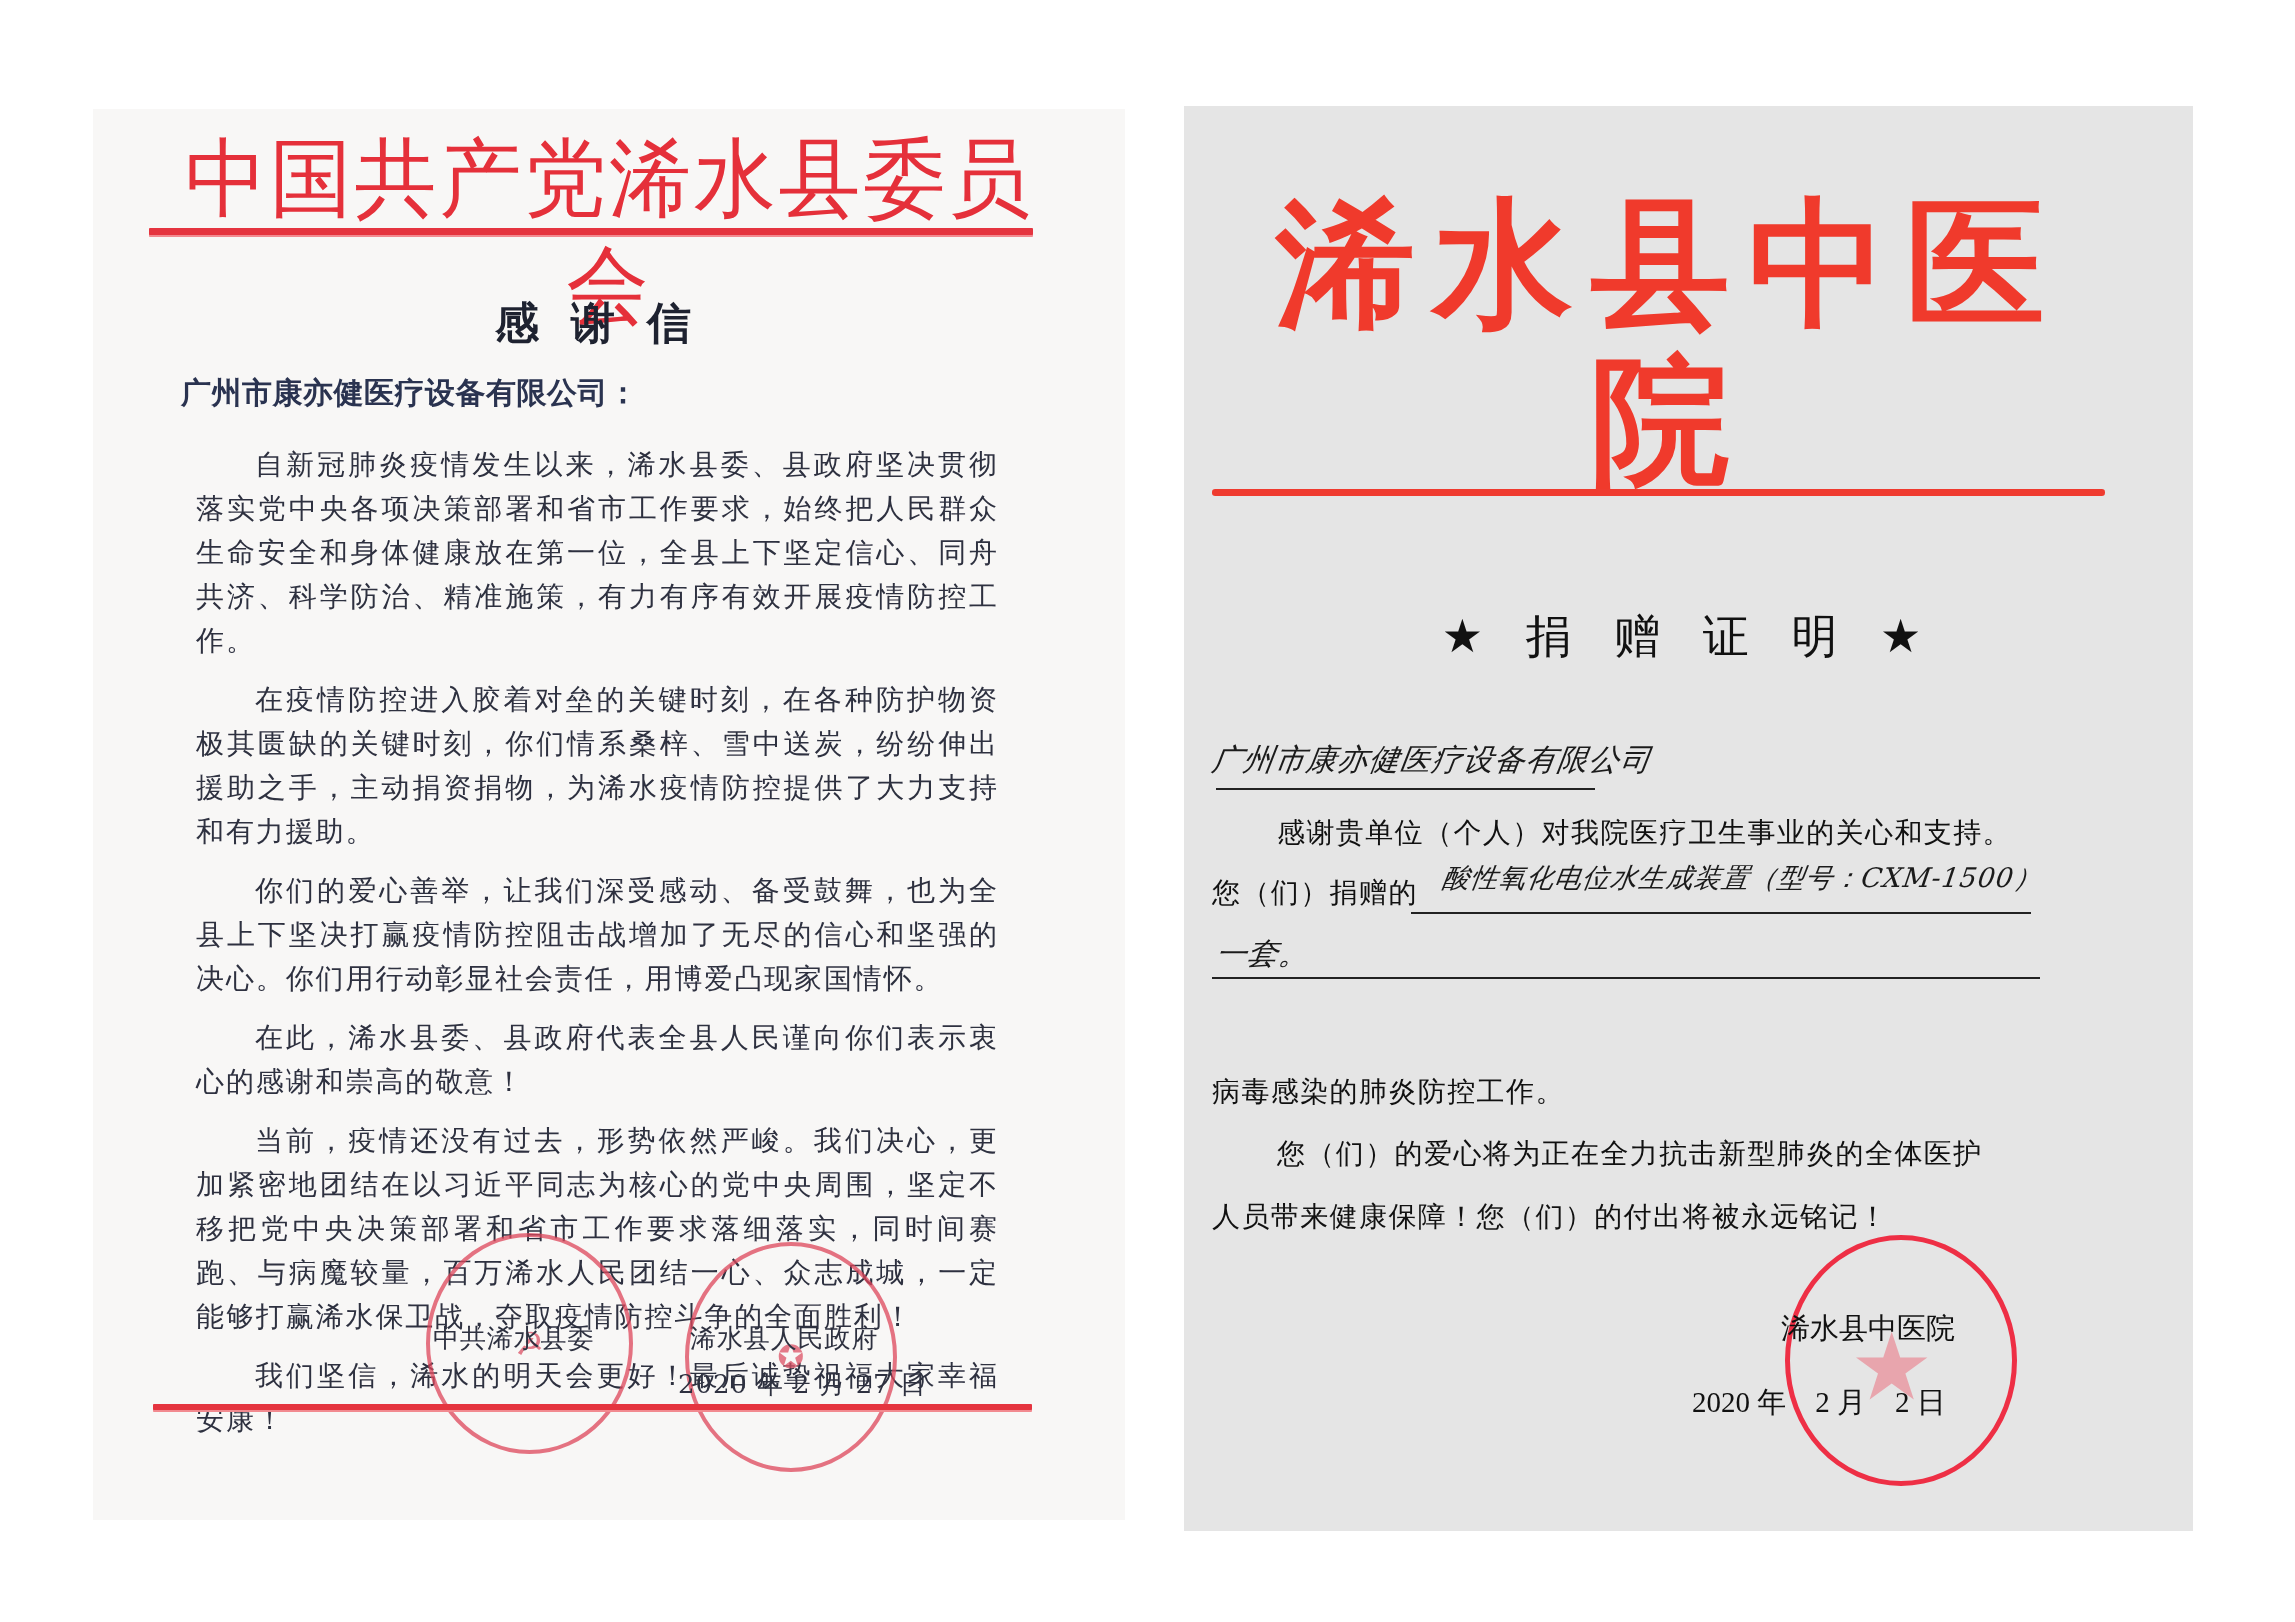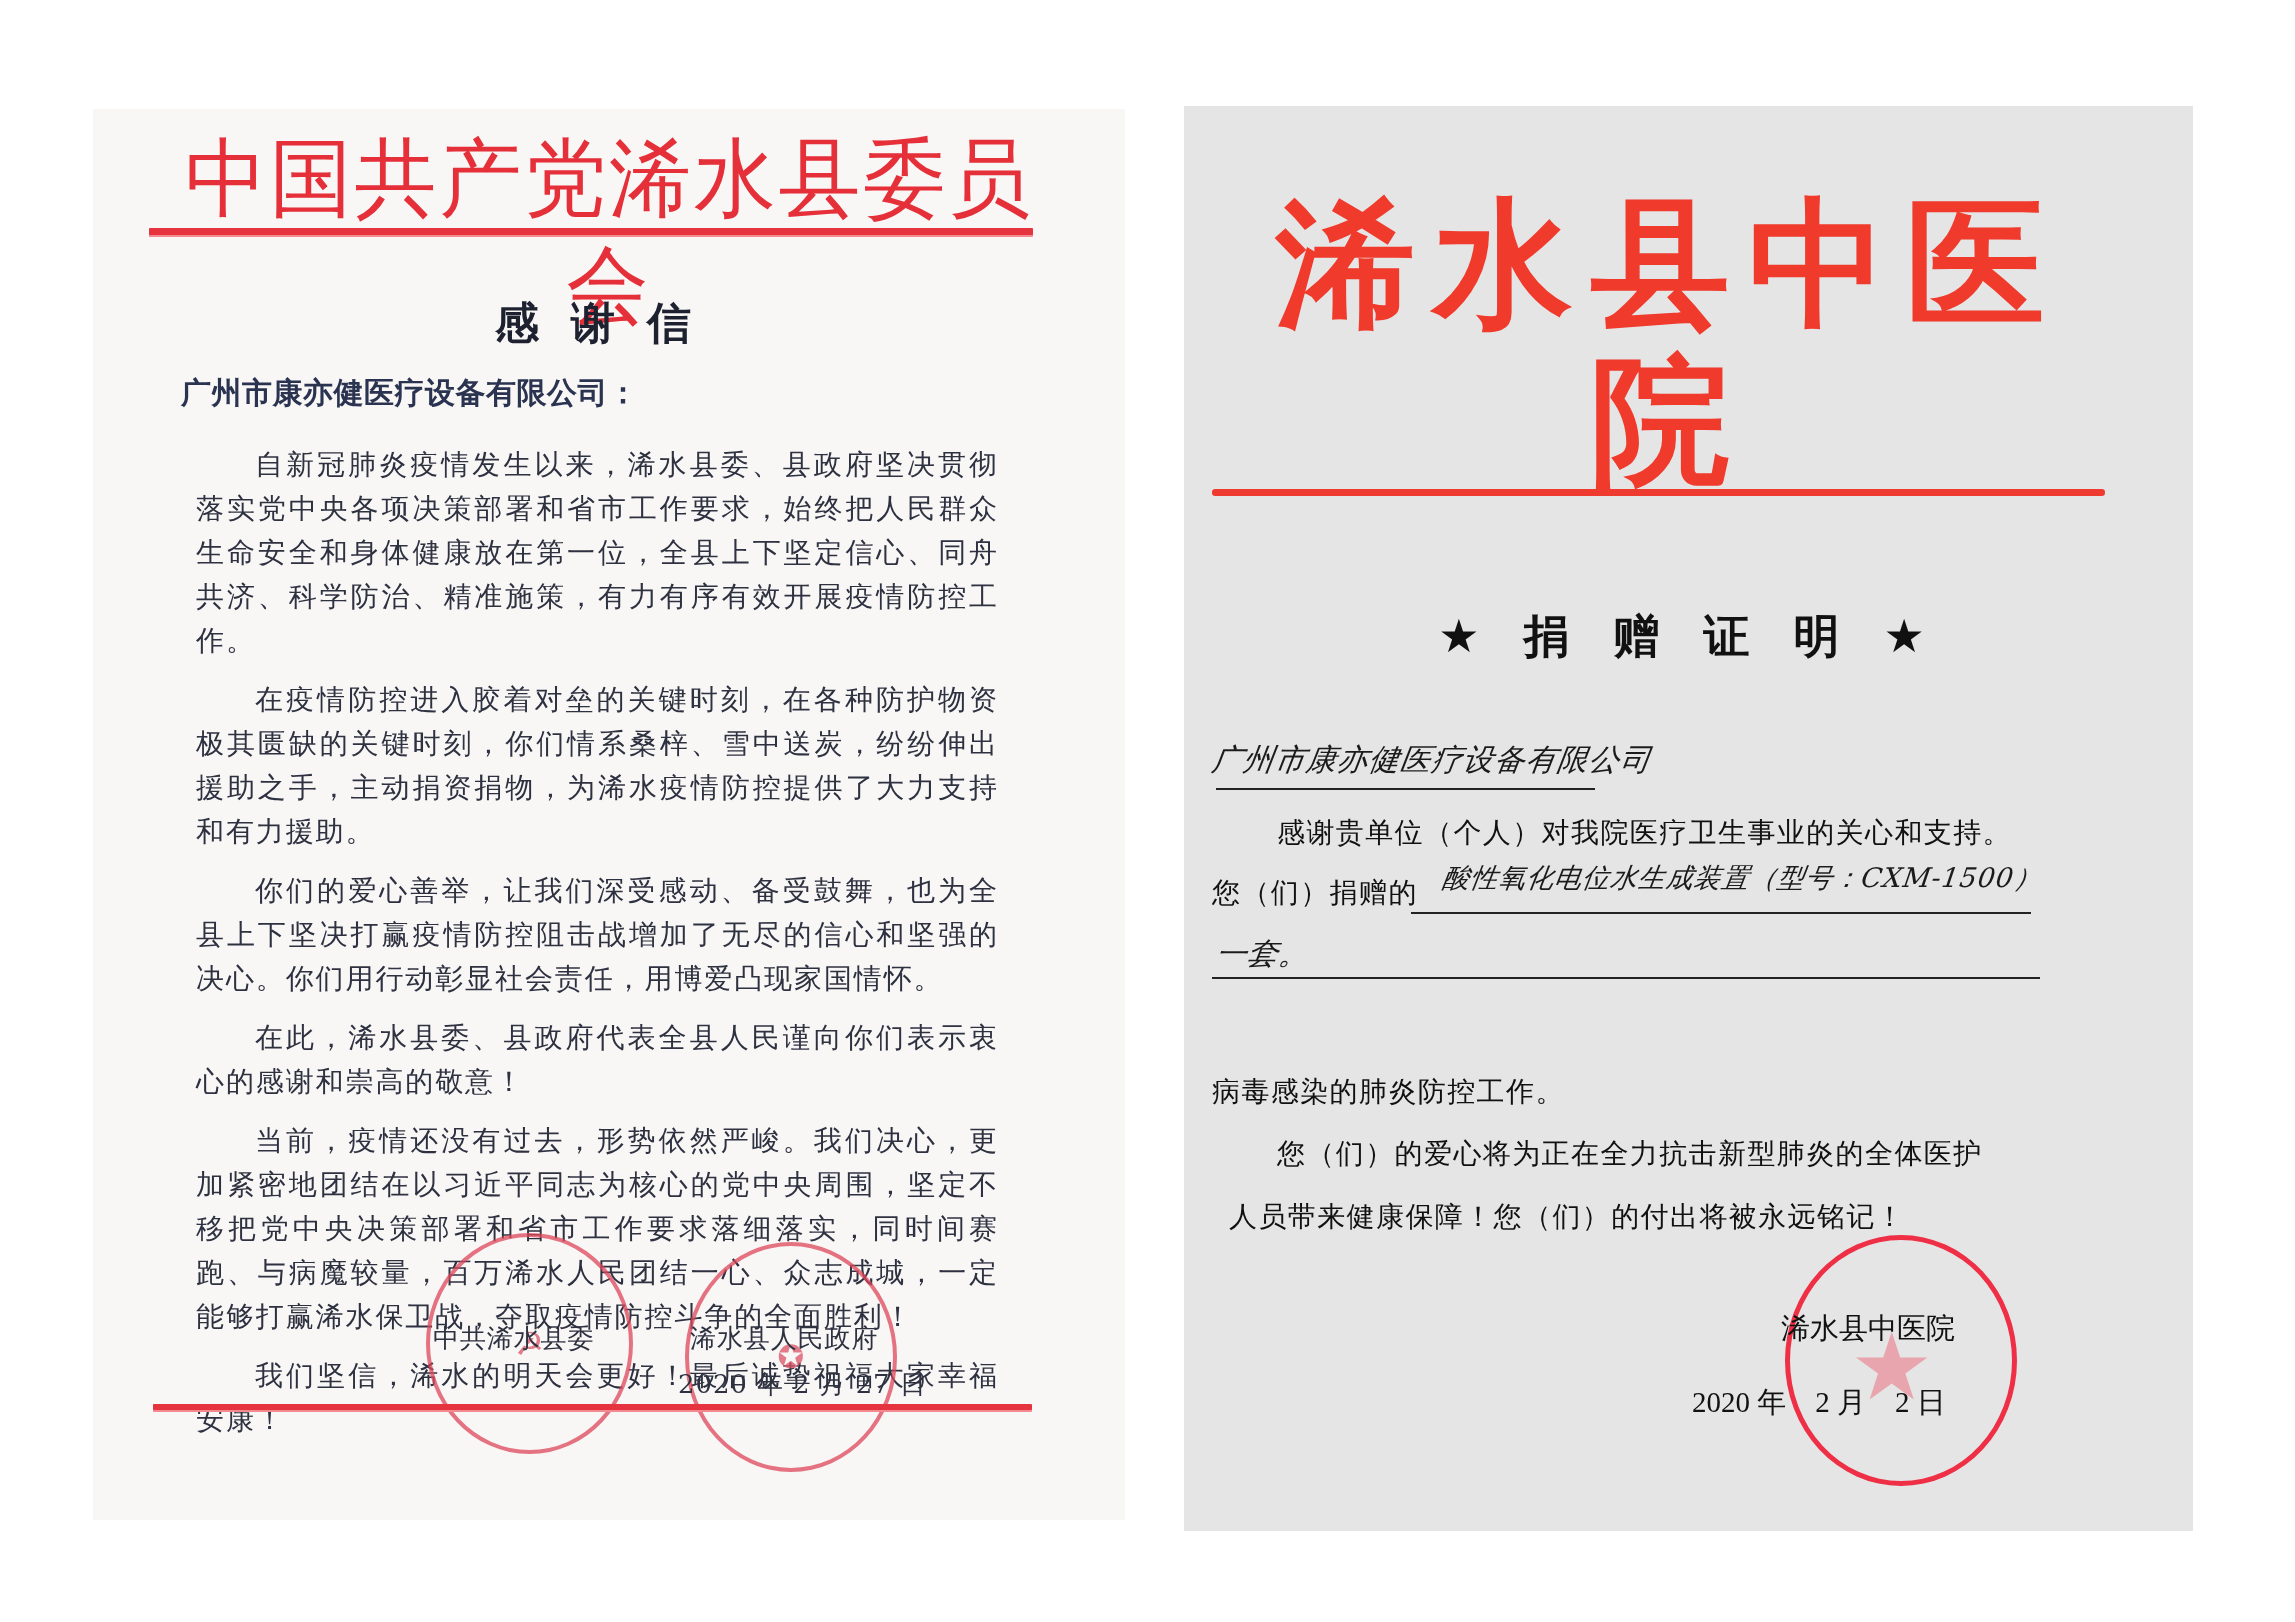--- a/index.html
+++ b/index.html
@@ -55,21 +55,21 @@
     font-size: 26px; color: #2e3140; font-family: "DejaVu Serif", serif; letter-spacing: 0.9px;
   }
   .right-title {
     left: 46px; top: 79px; width: 879px; text-align: center;
     font-size: 139px; font-weight: bold; color: #f03a2c; letter-spacing: 18.5px;
     font-family: "DejaVu Serif", serif; line-height: 157px;
   }
   .right-rule { left: 28px; top: 383px; width: 893px; height: 6.5px; background: #ef3b2f; border-radius: 3.2px; }
   .cert-heading {
     left: 0; width: 1009px; top: 500px; text-align: center;
-    font-size: 46px; font-weight: bold; color: #111;
+    font-size: 46px; font-weight: normal; color: #111;
     font-family: "DejaVu Sans", sans-serif; letter-spacing: 14px;
   }
   .handwritten {
     font-family: "DejaVu Serif", serif; font-style: italic; color: #1b1b1b;
     font-size: 30.5px; letter-spacing: 0.9px; transform: skewX(-8deg);
   }
   .cert-text {
     font-family: "DejaVu Sans", sans-serif; color: #111; font-size: 28px; letter-spacing: 1.4px;
   }
   .underline { background: #222; height: 2.3px; }
@@ -124,21 +124,21 @@
   <div class="abs cert-text" style="left:28px; top:768px;">您（们）捐赠的</div>
   <div class="abs handwritten" style="left:259px; top:754px; font-size:27px;">酸性氧化电位水生成装置（型号：CXM-1500）</div>
   <div class="abs underline" style="left:227px; top:806px; width:620px; height:1.9px;"></div>
 
   <div class="abs handwritten" style="left:32px; top:828px;">一套。</div>
   <div class="abs underline" style="left:28px; top:871px; width:828px; height:1.9px;"></div>
 
   <div class="abs cert-text" style="left:28px; top:967px;">病毒感染的肺炎防控工作。</div>
 
   <div class="abs cert-text" style="left:93px; top:1029px;">您（们）的爱心将为正在全力抗击新型肺炎的全体医护</div>
-  <div class="abs cert-text" style="left:45px; top:1092px;">人员带来健康保障！您（们）的付出将被永远铭记！</div>
+  <div class="abs cert-text" style="left:28px; top:1092px;">人员带来健康保障！您（们）的付出将被永远铭记！</div>
 
   <div class="abs hosp-seal" style="left:601px; top:1129px; width:222px; height:241px;"></div>
   <div class="abs" style="left:666px; top:1207px; font-size:93px; color:rgba(238,47,69,0.35); font-family:'DejaVu Sans',sans-serif;">★</div>
 
   <div class="abs cert-text" style="left:597px; top:1203px; font-size:29px; letter-spacing:0;">浠水县中医院</div>
   <div class="abs cert-text" style="left:508px; top:1277px; font-size:29px; letter-spacing:0;font-family:Liberation Serif, serif;">2020 年　2 月　2 日</div>
 </div>
 
 
 </body></html>

